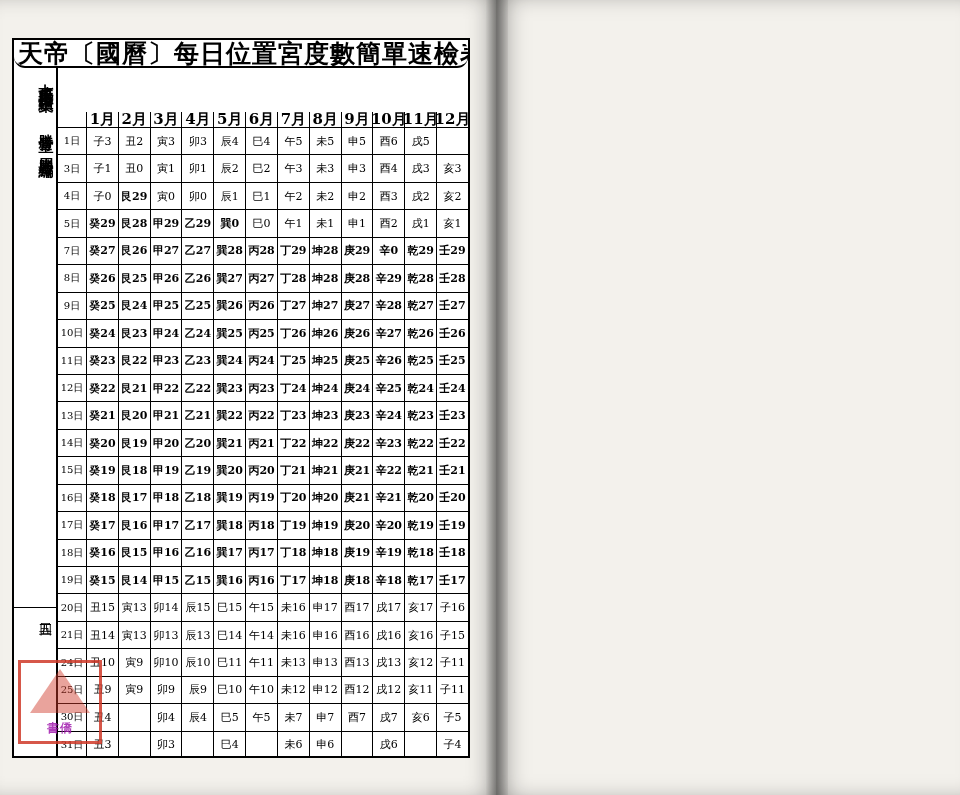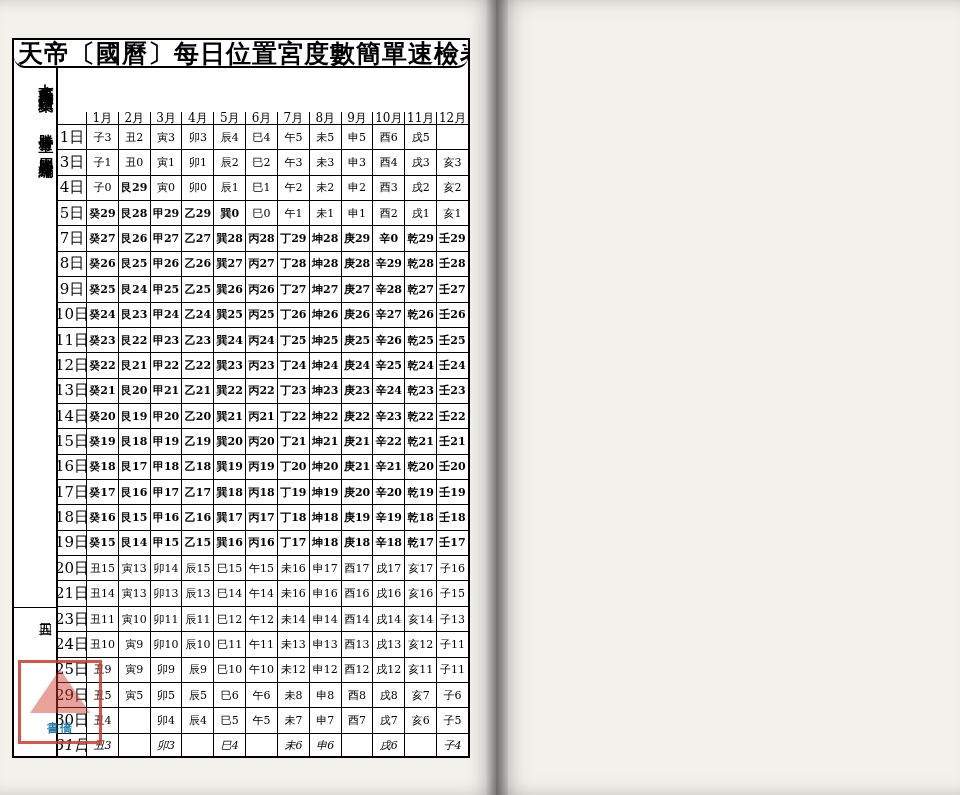--- a/index.html
+++ b/index.html
@@ -90,49 +90,49 @@
     line-height: 1.4;
     padding: 6px 2px;
     box-sizing: border-box;
   }
   .lgrid {
     flex: 1;
     display: flex;
     flex-direction: column;
   }
   .lrow { display: flex; flex: 1; border-bottom: 1px solid #000; }
-  .lrow:last-child { border-bottom: none; font-style: italic; }
+  .lrow:last-child { border-bottom: none; }
   .lrow.hdr { flex: 0 0 20px; border-bottom: 1.5px solid #000; }
   .lc {
     border-right: 1px solid #000;
     box-sizing: border-box;
     font-family: "DejaVu Serif", serif;
     font-size: 11px;
     display: flex;
     align-items: center;
     justify-content: center;
     overflow: hidden;
     white-space: nowrap;
     line-height: 1;
   }
   .lc:last-child { border-right: none; }
-  .lc.day { flex: 0 0 29px; font-size: 15px; }
+  .lc.day { flex: 0 0 29px; font-size: 10px; }
   .lc.mon { flex: 1 1 0; }
   .lc b { font-weight: bold; }
-  .lrow.hdr .lc { font-size: 12px; font-weight: normal; margin-top: 44px; }
+  .lrow.hdr .lc { font-size: 15px; font-weight: bold; margin-top: 44px; }
 
   
   .stamp {
     position: absolute;
     left: 18px; top: 660px;
     width: 84px; height: 84px;
     border: 3px solid #d03a2a;
     box-sizing: border-box;
     opacity: .85;
-    color: #0369a1;
+    color: #a21caf;
     font-family: "DejaVu Serif", serif;
   }
   .stamp .tri {
     position: absolute; left: 50%; top: 6px;
     transform: translateX(-50%);
     width: 0; height: 0;
     border-left: 30px solid transparent;
     border-right: 30px solid transparent;
     border-bottom: 44px solid rgba(208,58,42,.55);
   }
@@ -776,35 +776,20 @@
               <div class="lc mon">巳14</div>
               <div class="lc mon">午14</div>
               <div class="lc mon">未16</div>
               <div class="lc mon">申16</div>
               <div class="lc mon">酉16</div>
               <div class="lc mon">戌16</div>
               <div class="lc mon">亥16</div>
               <div class="lc mon">子15</div>
             </div>
             <div class="lrow">
-              <div class="lc day">23日</div>
-              <div class="lc mon">丑11</div>
-              <div class="lc mon">寅10</div>
-              <div class="lc mon">卯11</div>
-              <div class="lc mon">辰11</div>
-              <div class="lc mon">巳12</div>
-              <div class="lc mon">午12</div>
-              <div class="lc mon">未14</div>
-              <div class="lc mon">申14</div>
-              <div class="lc mon">酉14</div>
-              <div class="lc mon">戌14</div>
-              <div class="lc mon">亥14</div>
-              <div class="lc mon">子13</div>
-            </div>
-            <div class="lrow">
               <div class="lc day">24日</div>
               <div class="lc mon">丑10</div>
               <div class="lc mon">寅9</div>
               <div class="lc mon">卯10</div>
               <div class="lc mon">辰10</div>
               <div class="lc mon">巳11</div>
               <div class="lc mon">午11</div>
               <div class="lc mon">未13</div>
               <div class="lc mon">申13</div>
               <div class="lc mon">酉13</div>
@@ -819,35 +804,20 @@
               <div class="lc mon">卯9</div>
               <div class="lc mon">辰9</div>
               <div class="lc mon">巳10</div>
               <div class="lc mon">午10</div>
               <div class="lc mon">未12</div>
               <div class="lc mon">申12</div>
               <div class="lc mon">酉12</div>
               <div class="lc mon">戌12</div>
               <div class="lc mon">亥11</div>
               <div class="lc mon">子11</div>
-            </div>
-            <div class="lrow">
-              <div class="lc day">29日</div>
-              <div class="lc mon">丑5</div>
-              <div class="lc mon">寅5</div>
-              <div class="lc mon">卯5</div>
-              <div class="lc mon">辰5</div>
-              <div class="lc mon">巳6</div>
-              <div class="lc mon">午6</div>
-              <div class="lc mon">未8</div>
-              <div class="lc mon">申8</div>
-              <div class="lc mon">酉8</div>
-              <div class="lc mon">戌8</div>
-              <div class="lc mon">亥7</div>
-              <div class="lc mon">子6</div>
             </div>
             <div class="lrow">
               <div class="lc day">30日</div>
               <div class="lc mon">丑4</div>
               <div class="lc mon"></div>
               <div class="lc mon">卯4</div>
               <div class="lc mon">辰4</div>
               <div class="lc mon">巳5</div>
               <div class="lc mon">午5</div>
               <div class="lc mon">未7</div>

